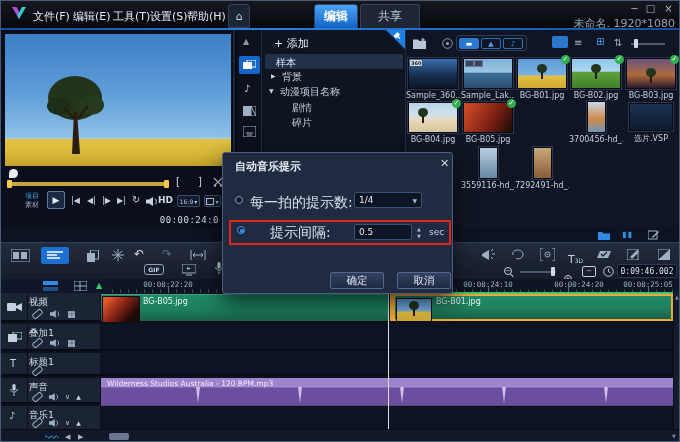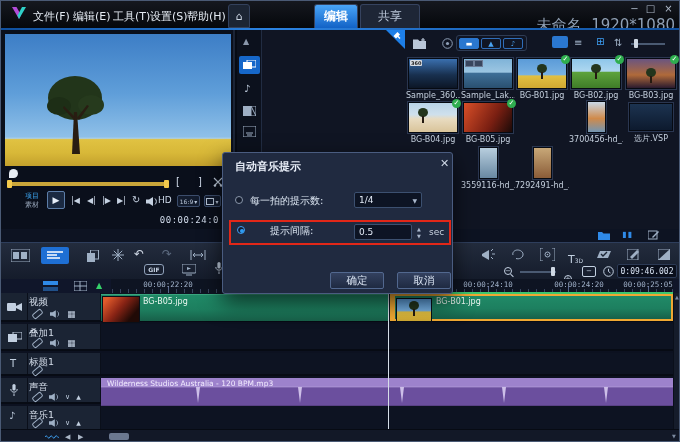--- a/index.html
+++ b/index.html
@@ -16,36 +16,36 @@
        background:linear-gradient(90deg,#0f4f9e,#2b82e0 40%,#0f4f9e);}
   .menu-item{top:8px;font-size:11px;color:#e4eaf2;cursor:default;}
   .home-btn{left:227px;top:3px;width:22px;height:24px;background:#1c2534;border:1px solid #33415c;
        border-radius:3px 3px 0 0;display:flex;align-items:center;justify-content:center;
        font-size:11px;color:#cfd9e6;}
   .tab{top:3px;height:24px;background:#1e2636;border:1px solid #36435f;border-bottom:none;
        border-radius:3px 3px 0 0;display:flex;align-items:center;justify-content:center;
        font-size:12px;color:#bcc8da;}
   .tab.active{background:linear-gradient(#49a5f7,#1262c6);color:#fff;font-weight:bold;}
   .winbtn{top:2px;width:13px;height:11px;font-size:10px;line-height:11px;text-align:center;color:#aeb9c9;}
-  .wintitle{right:6px;top:15px;font-size:15px;color:#90a0b4;}
+  .wintitle{right:6px;top:15px;font-size:11px;color:#90a0b4;}
 
   
   .preview{left:0;top:29px;width:234px;height:199px;background:#0a0f1b;border-right:2px solid #1b2436;}
   .pimg{left:4px;top:4px;width:226px;height:132px;overflow:hidden;background:
        linear-gradient(180deg,#3d7ec6 0%,#5f9ed9 45%,#8fc0e8 78%,#a8cfee 79%,
        #e0c242 80%,#d8b838 90%,#c3a02c 100%);}
   .scrub-flag{left:8px;top:139px;width:9px;height:9px;background:#e8edf4;border-radius:50% 50% 50% 0;}
   .trimbar{left:6px;top:152px;width:162px;height:4px;background:#caa63a;border-radius:2px;}
   .trimhandle{top:150px;width:5px;height:8px;background:#f2c94c;border-radius:1px;}
   .markio{top:146px;font-size:10px;color:#cfd9e8;}
   .modelab{font-size:7px;line-height:8px;}
   .tbtn{top:166px;font-size:8px;color:#c6d2e2;}
   .playbtn{left:46px;top:161px;width:18px;height:18px;border:1px solid #5c7da8;background:#1b2a42;
        border-radius:2px;color:#e8f0fa;font-size:9px;display:flex;align-items:center;justify-content:center;}
-  .hdlab{left:157px;top:165px;font-size:9px;font-weight:normal;color:#cdd8e8;}
+  .hdlab{left:157px;top:165px;font-size:9px;font-weight:bold;color:#cdd8e8;}
   .smallbox{border:1px solid #3c4d6c;background:#131c2e;border-radius:2px;color:#b9c6d8;
        font-size:6px;display:flex;align-items:center;justify-content:center;gap:1px;}
   .ptc{left:118px;top:185px;width:100px;font-family:"DejaVu Sans Mono",monospace;
        font-size:9px;color:#d2dcec;text-align:right;letter-spacing:.5px;}
 
   
   .library{left:236px;top:29px;width:444px;height:199px;background:#101523;}
   .lrail{left:0;top:0;width:25px;height:199px;background:#0c111d;border-right:1px solid #212c42;}
   .lrail-sel{left:2px;top:26px;width:21px;height:18px;background:#1667c9;border-radius:2px;
        display:flex;align-items:center;justify-content:center;}
@@ -137,21 +137,21 @@
   .hhandle{left:108px;top:3px;width:20px;height:7px;background:#6b7890;border-radius:2px;}
 
   
   .dialog{left:221px;top:151px;width:231px;height:142px;background:#202a40;border:1px solid #4a5c80;
        border-radius:3px;box-shadow:0 8px 22px rgba(0,0,0,.65);z-index:50;}
   .dtitle{left:12px;top:6px;font-size:11px;font-weight:bold;color:#e8eef8;}
   .dclose{left:217px;top:4px;font-size:11px;color:#cfd8e6;}
   .radio{width:8px;height:8px;border:1px solid #8a97ab;border-radius:50%;background:#141c2e;}
   .radio.on{border-color:#3f9ff5;}
   .radio.on::after{content:"";position:absolute;left:2px;top:2px;width:4px;height:4px;border-radius:50%;background:#2e9df5;}
-  .dlab{font-size:10px;color:#d8e2ee;}
+  .dlab{font-size:14px;color:#d8e2ee;}
   .dfield{background:#0d1424;border:1px solid #3c5070;border-radius:2px;font-size:9px;color:#e2eaf6;
        display:flex;align-items:center;padding:0 4px;}
   .redrect{left:6px;top:67px;width:222px;height:25px;border:2px solid #e22718;}
   .annot{left:8px;top:95px;width:215px;text-align:center;color:#ea1f1a;font-size:15px;font-weight:bold;}
   .dbtn{top:119px;width:54px;height:17px;background:linear-gradient(#33415f,#1f2a42);
        border:1px solid #52688f;border-radius:2px;font-size:10.5px;color:#dce6f4;
        display:flex;align-items:center;justify-content:center;}
   .spin{left:191px;top:71px;width:10px;height:16px;display:flex;flex-direction:column;align-items:center;
        justify-content:center;font-size:5px;color:#aab8cc;gap:1px;}
 </style>
@@ -238,20 +238,34 @@
       <span class="t ic" style="left:7px;top:54px;font-size:10px">♪</span>
       <svg class="t" style="left:6px;top:76px" width="13" height="10" viewBox="0 0 13 10">
         <rect x="0" y="0" width="8" height="10" fill="#9fb0c5"></rect>
           <path d="M8 0h5v10H8z" fill="none" stroke="#9fb0c5"></path>
           <path d="M8 0l5 10" stroke="#9fb0c5"></path>
       </svg>
       <svg class="t" style="left:6px;top:96px" width="13" height="11" viewBox="0 0 13 11">
         <rect x="0" y="0" width="13" height="11" fill="none" stroke="#9fb0c5"></rect>
           <path d="M3 7h7M4 9h5" stroke="#9fb0c5"></path>
       </svg>
+    </div>
+    <div class="t ltree">
+      <div class="t" style="left:12px;top:6px;font-size:11px;color:#e6edf6">
+        <span>+</span> <span>添加</span>
+      </div>
+      <div class="t trow-sel">
+        <span class="t trow" style="left:11px;top:2px;color:#d8ecff">样本</span>
+      </div>
+      <span class="t ic" style="left:9px;top:43px;font-size:6px">▶</span>
+      <span class="t trow" style="left:20px;top:40px">背景</span>
+      <span class="t ic" style="left:7px;top:58px;font-size:6px">▼</span>
+      <span class="t trow" style="left:18px;top:55px">动漫项目名称</span>
+      <span class="t trow" style="left:30px;top:71px">剧情</span>
+      <span class="t trow" style="left:30px;top:86px">碎片</span>
     </div>
     <div class="t pin-tri"></div>
     <svg class="t" style="left:156px;top:2px" width="8" height="8" viewBox="0 0 8 8">
       <path d="M4.5 0L7 2.5 5.5 4 7.5 6l-1 1-2-2L3 6.5 0.5 4z" fill="#fff"></path>
     </svg>
 
     <svg class="t" style="left:176px;top:8px" width="15" height="11" viewBox="0 0 15 11">
       <path d="M0 1.5h5L6.5 3H13v8H0z" fill="#b9c6d8"></path>
         <path d="M10 0v4M8 2h4" stroke="#b9c6d8" stroke-width="1.2"></path>
     </svg>

